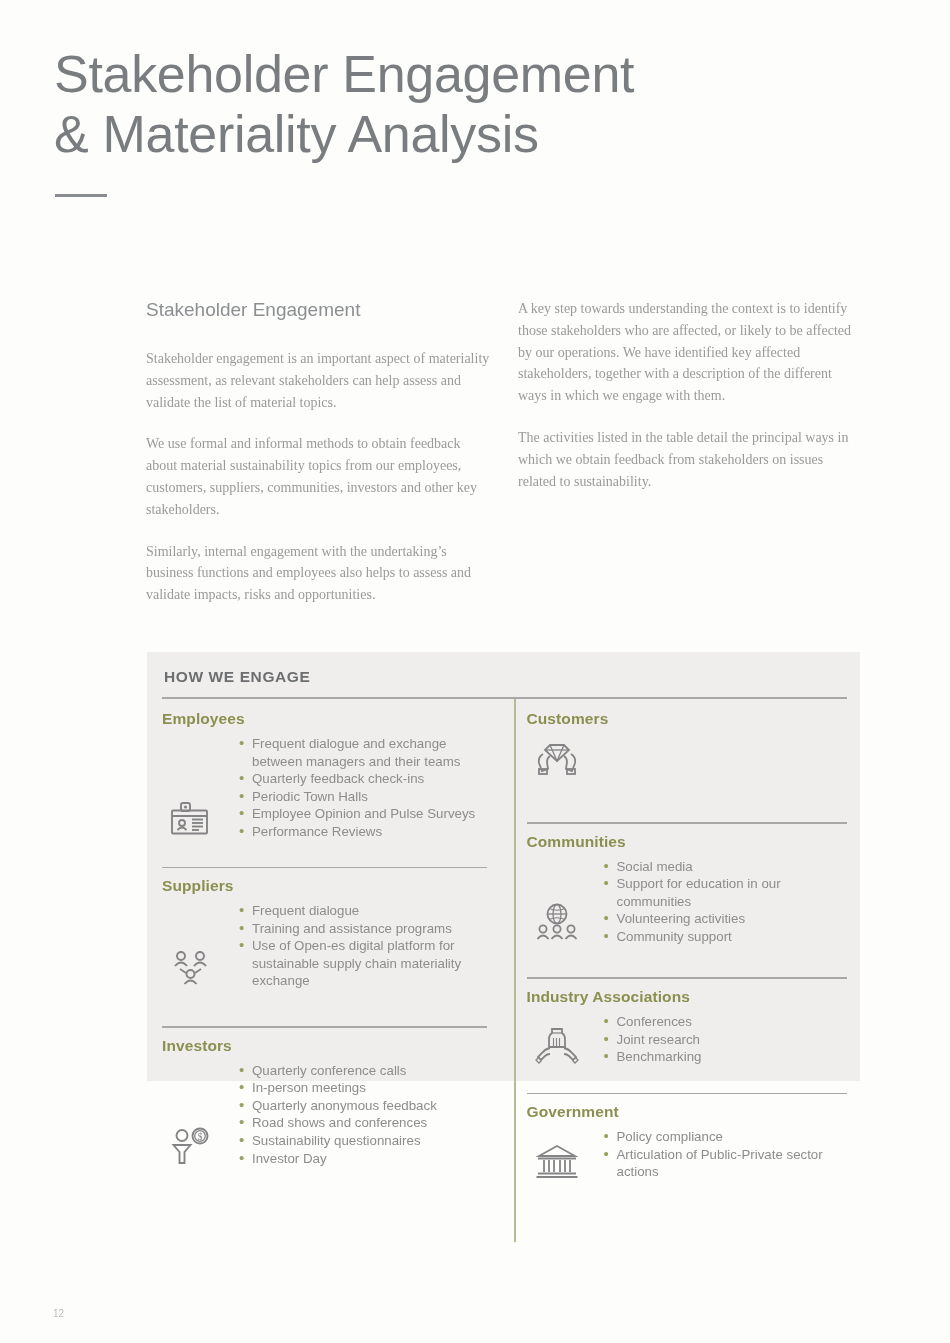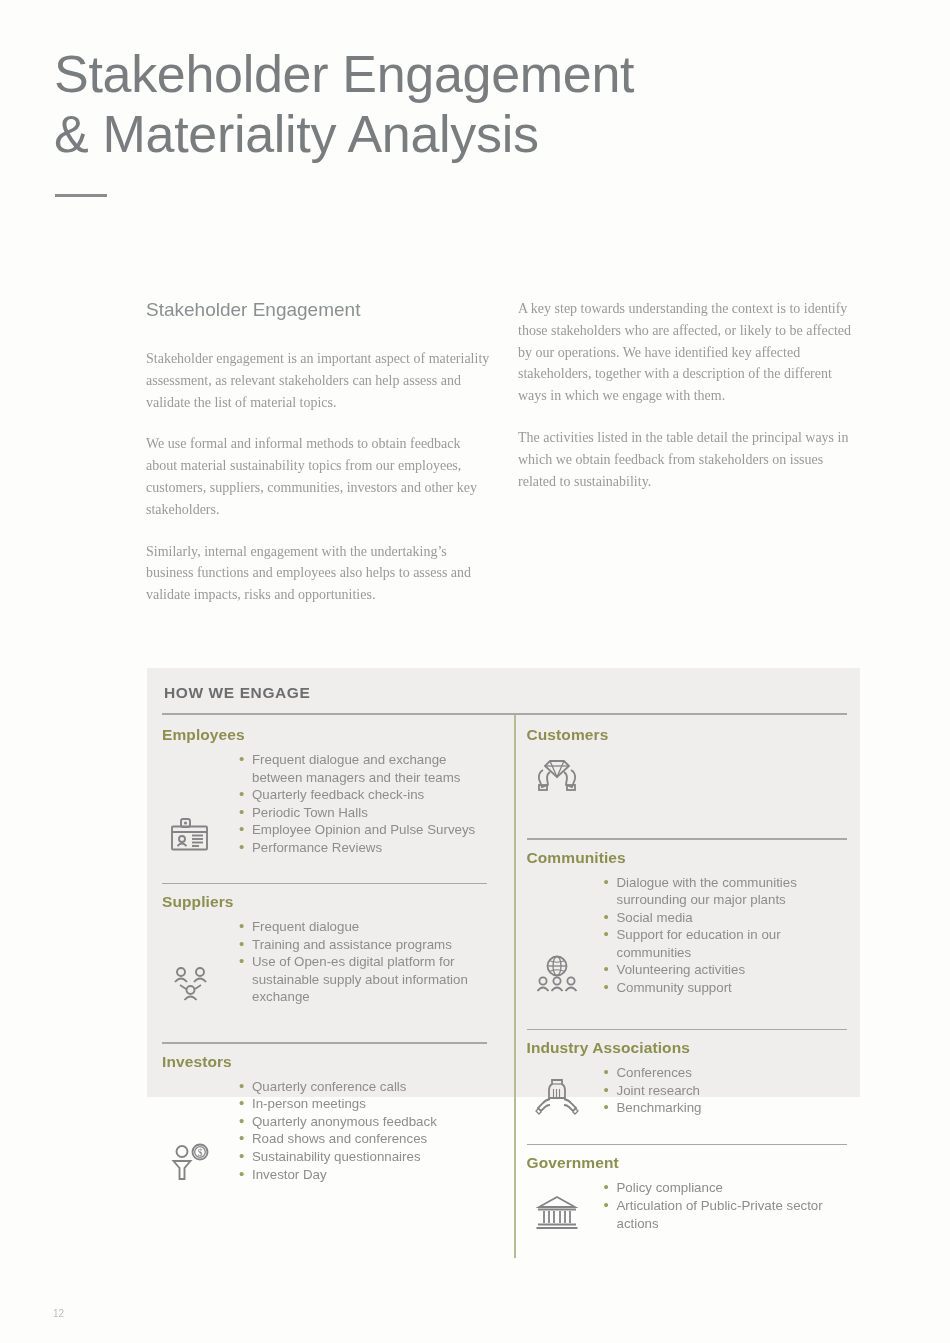--- a/index.html
+++ b/index.html
@@ -66,21 +66,20 @@
 
   
   .engage-panel {
     position: absolute;
     left: 147px;
     top: 652px;
     width: 713px;
     height: 429px;
     background: #efeeec;
     padding: 16px 13px 4px 15px;
-    margin-top: 16px;
   }
   .engage-title {
     font-size: 15.5px;
     font-weight: bold;
     color: #6b6d6f;
     letter-spacing: 0.6px;
     padding-left: 2px;
     padding-bottom: 11px;
   }
   .engage-title-rule {
@@ -241,21 +240,21 @@
               <path d="M24 18 q6 -7 12 0"></path>
               <circle cx="20.5" cy="26" r="4"></circle>
               <path d="M14.5 36 q6 -7 12 0"></path>
               <path d="M10 21 l6 4" stroke-width="1.6"></path>
               <path d="M31 21 l-6 4" stroke-width="1.6"></path>
             </svg>
           </div>
           <ul class="activities">
             <li>Frequent dialogue</li>
             <li>Training and assistance programs</li>
-            <li>Use of Open-es digital platform for sustainable supply about information exchange</li>
+            <li>Use of Open-es digital platform for sustainable supply chain materiality exchange</li>
           </ul>
         </div>
       </div>
 
       <div class="group" style="margin-top:26px;">
         <div class="group-rule"></div>
         <div class="group-name">Investors</div>
         <div class="group-content">
           <div class="group-icon">
             <svg width="42" height="40" viewBox="0 0 42 40" fill="none" stroke="#848486" stroke-width="1.9">
@@ -312,21 +311,20 @@
               <path d="M14 16.5 q8 -3.5 16 0" stroke-width="1.2"></path>
               <circle cx="8" cy="26" r="3.6"></circle>
               <path d="M2.5 36 q5.5 -7 11 0"></path>
               <circle cx="22" cy="26" r="3.6"></circle>
               <path d="M16.5 36 q5.5 -7 11 0"></path>
               <circle cx="36" cy="26" r="3.6"></circle>
               <path d="M30.5 36 q5.5 -7 11 0"></path>
             </svg>
           </div>
           <ul class="activities">
-            <li>Dialogue with the communities surrounding our major plants</li>
             <li>Social media</li>
             <li>Support for education in our communities</li>
             <li>Volunteering activities</li>
             <li>Community support</li>
           </ul>
         </div>
       </div>
 
       <div class="group" style="margin-top:22px;">
         <div class="group-rule"></div>

